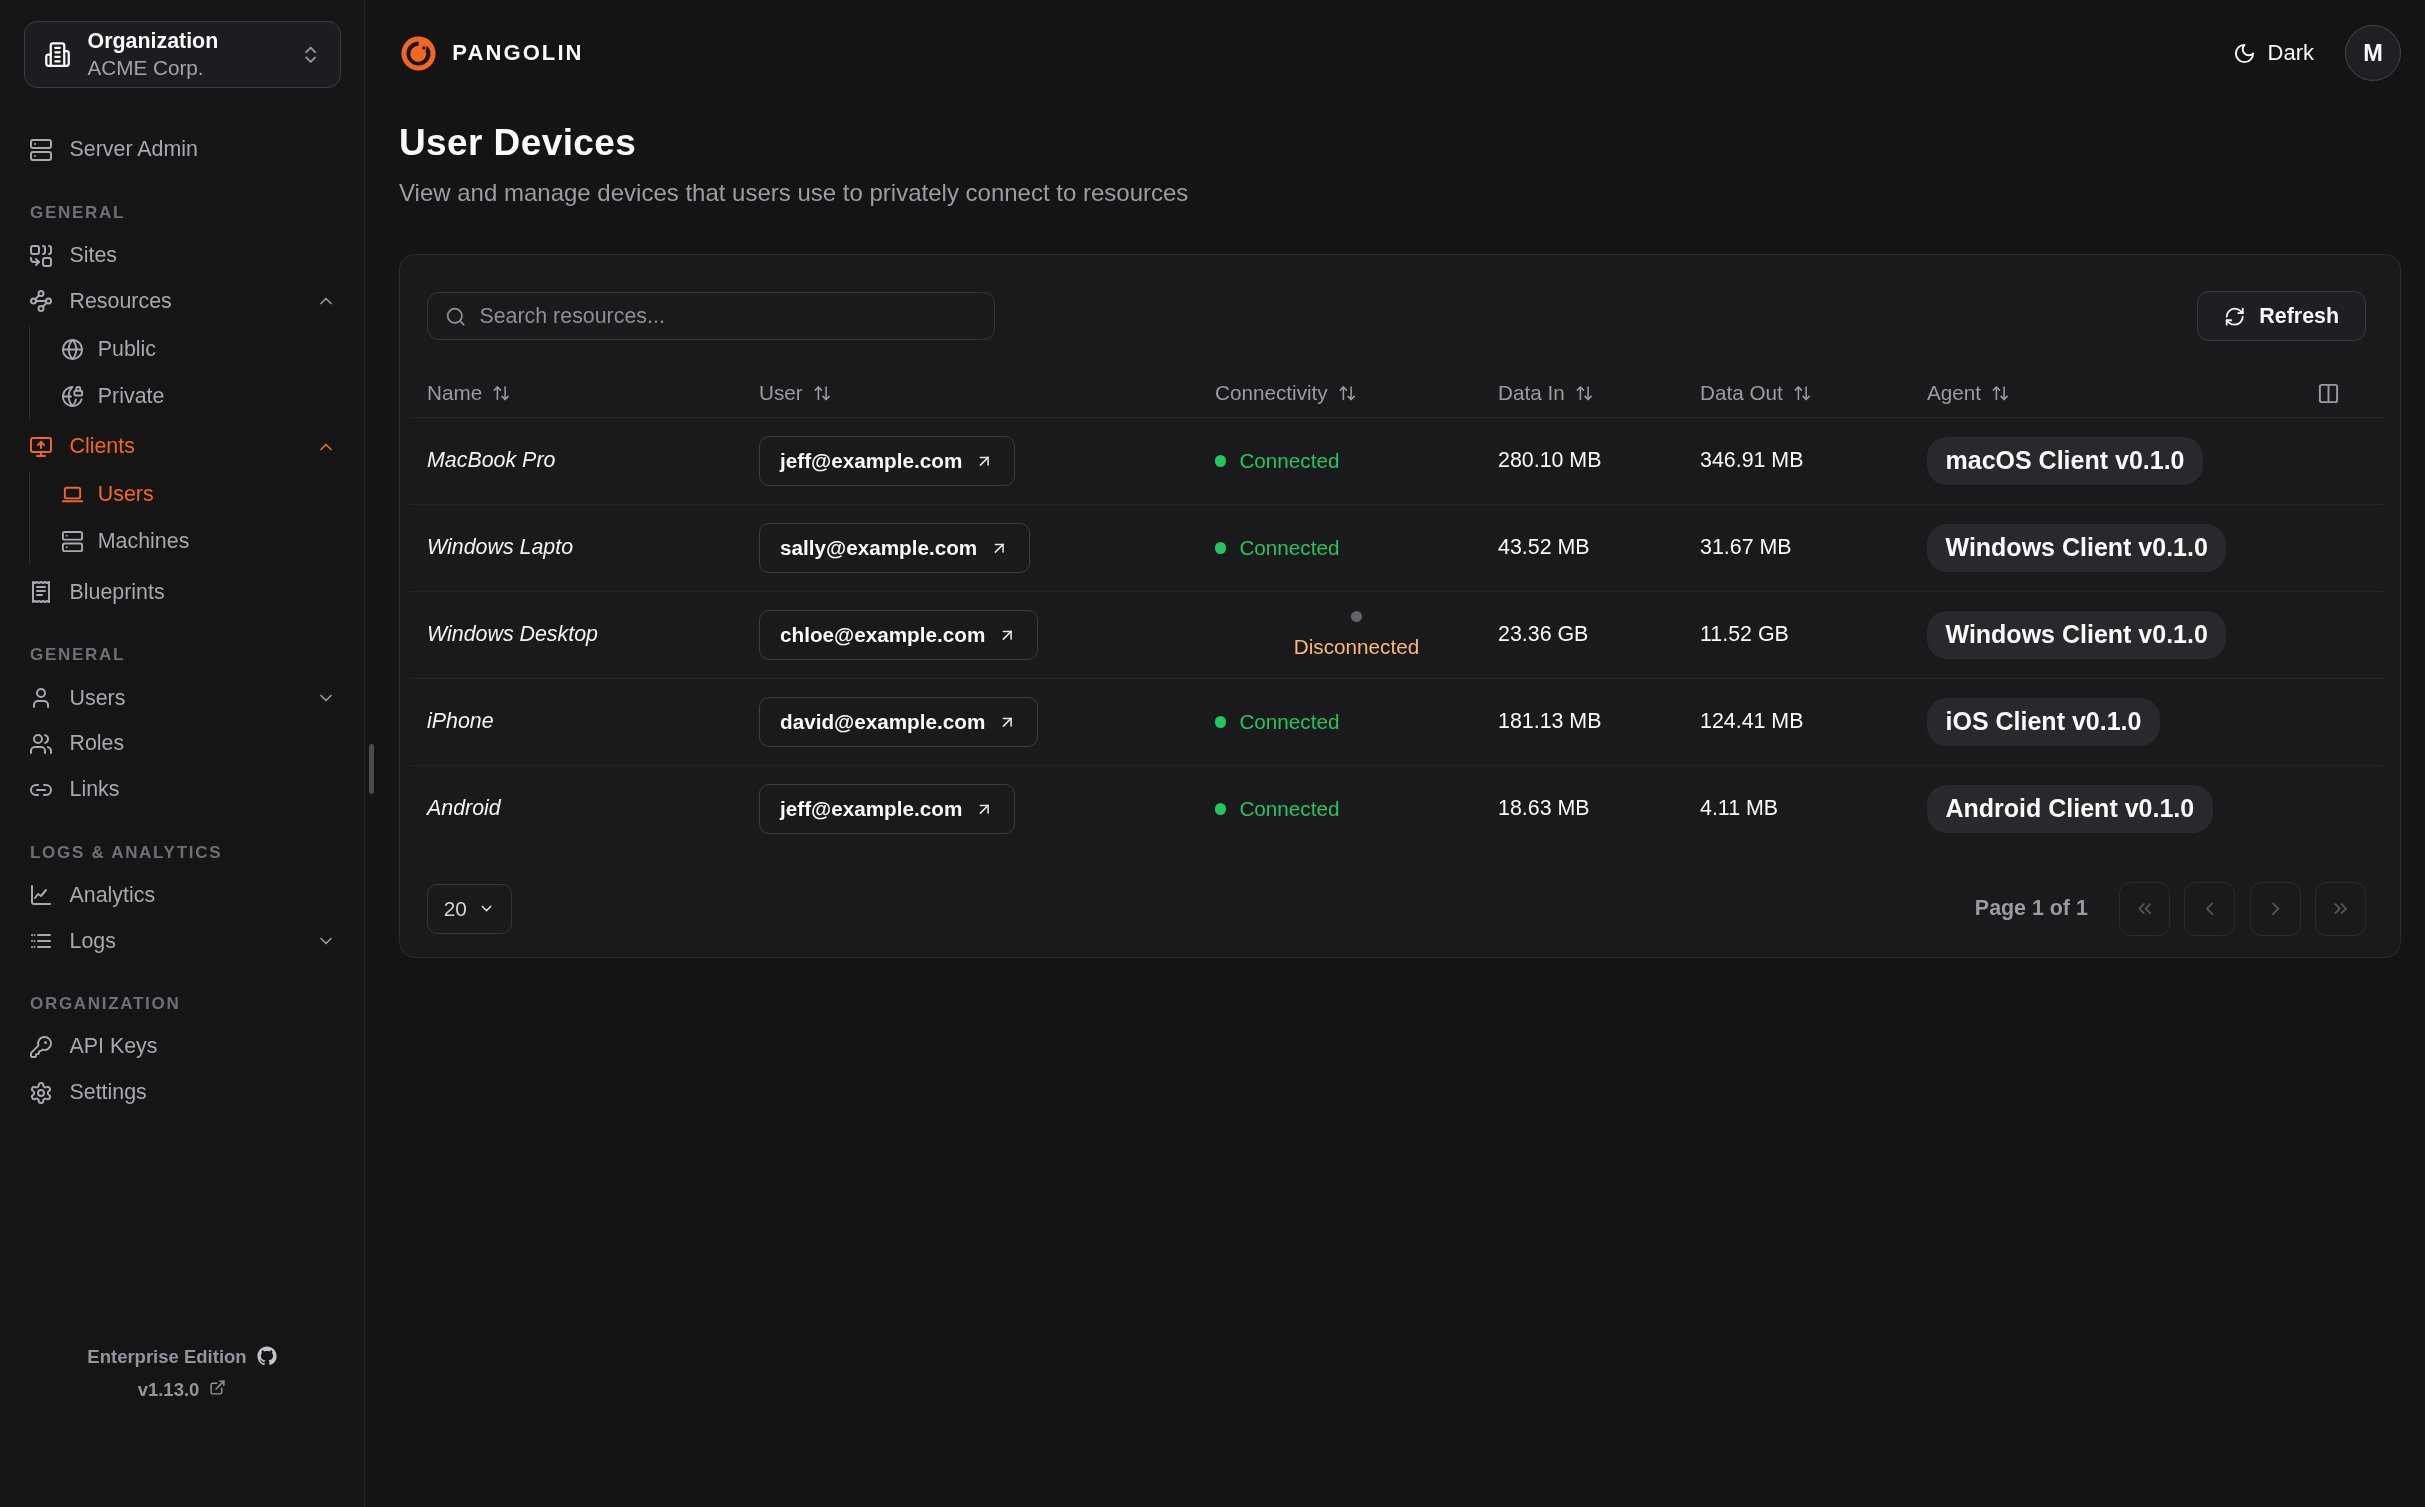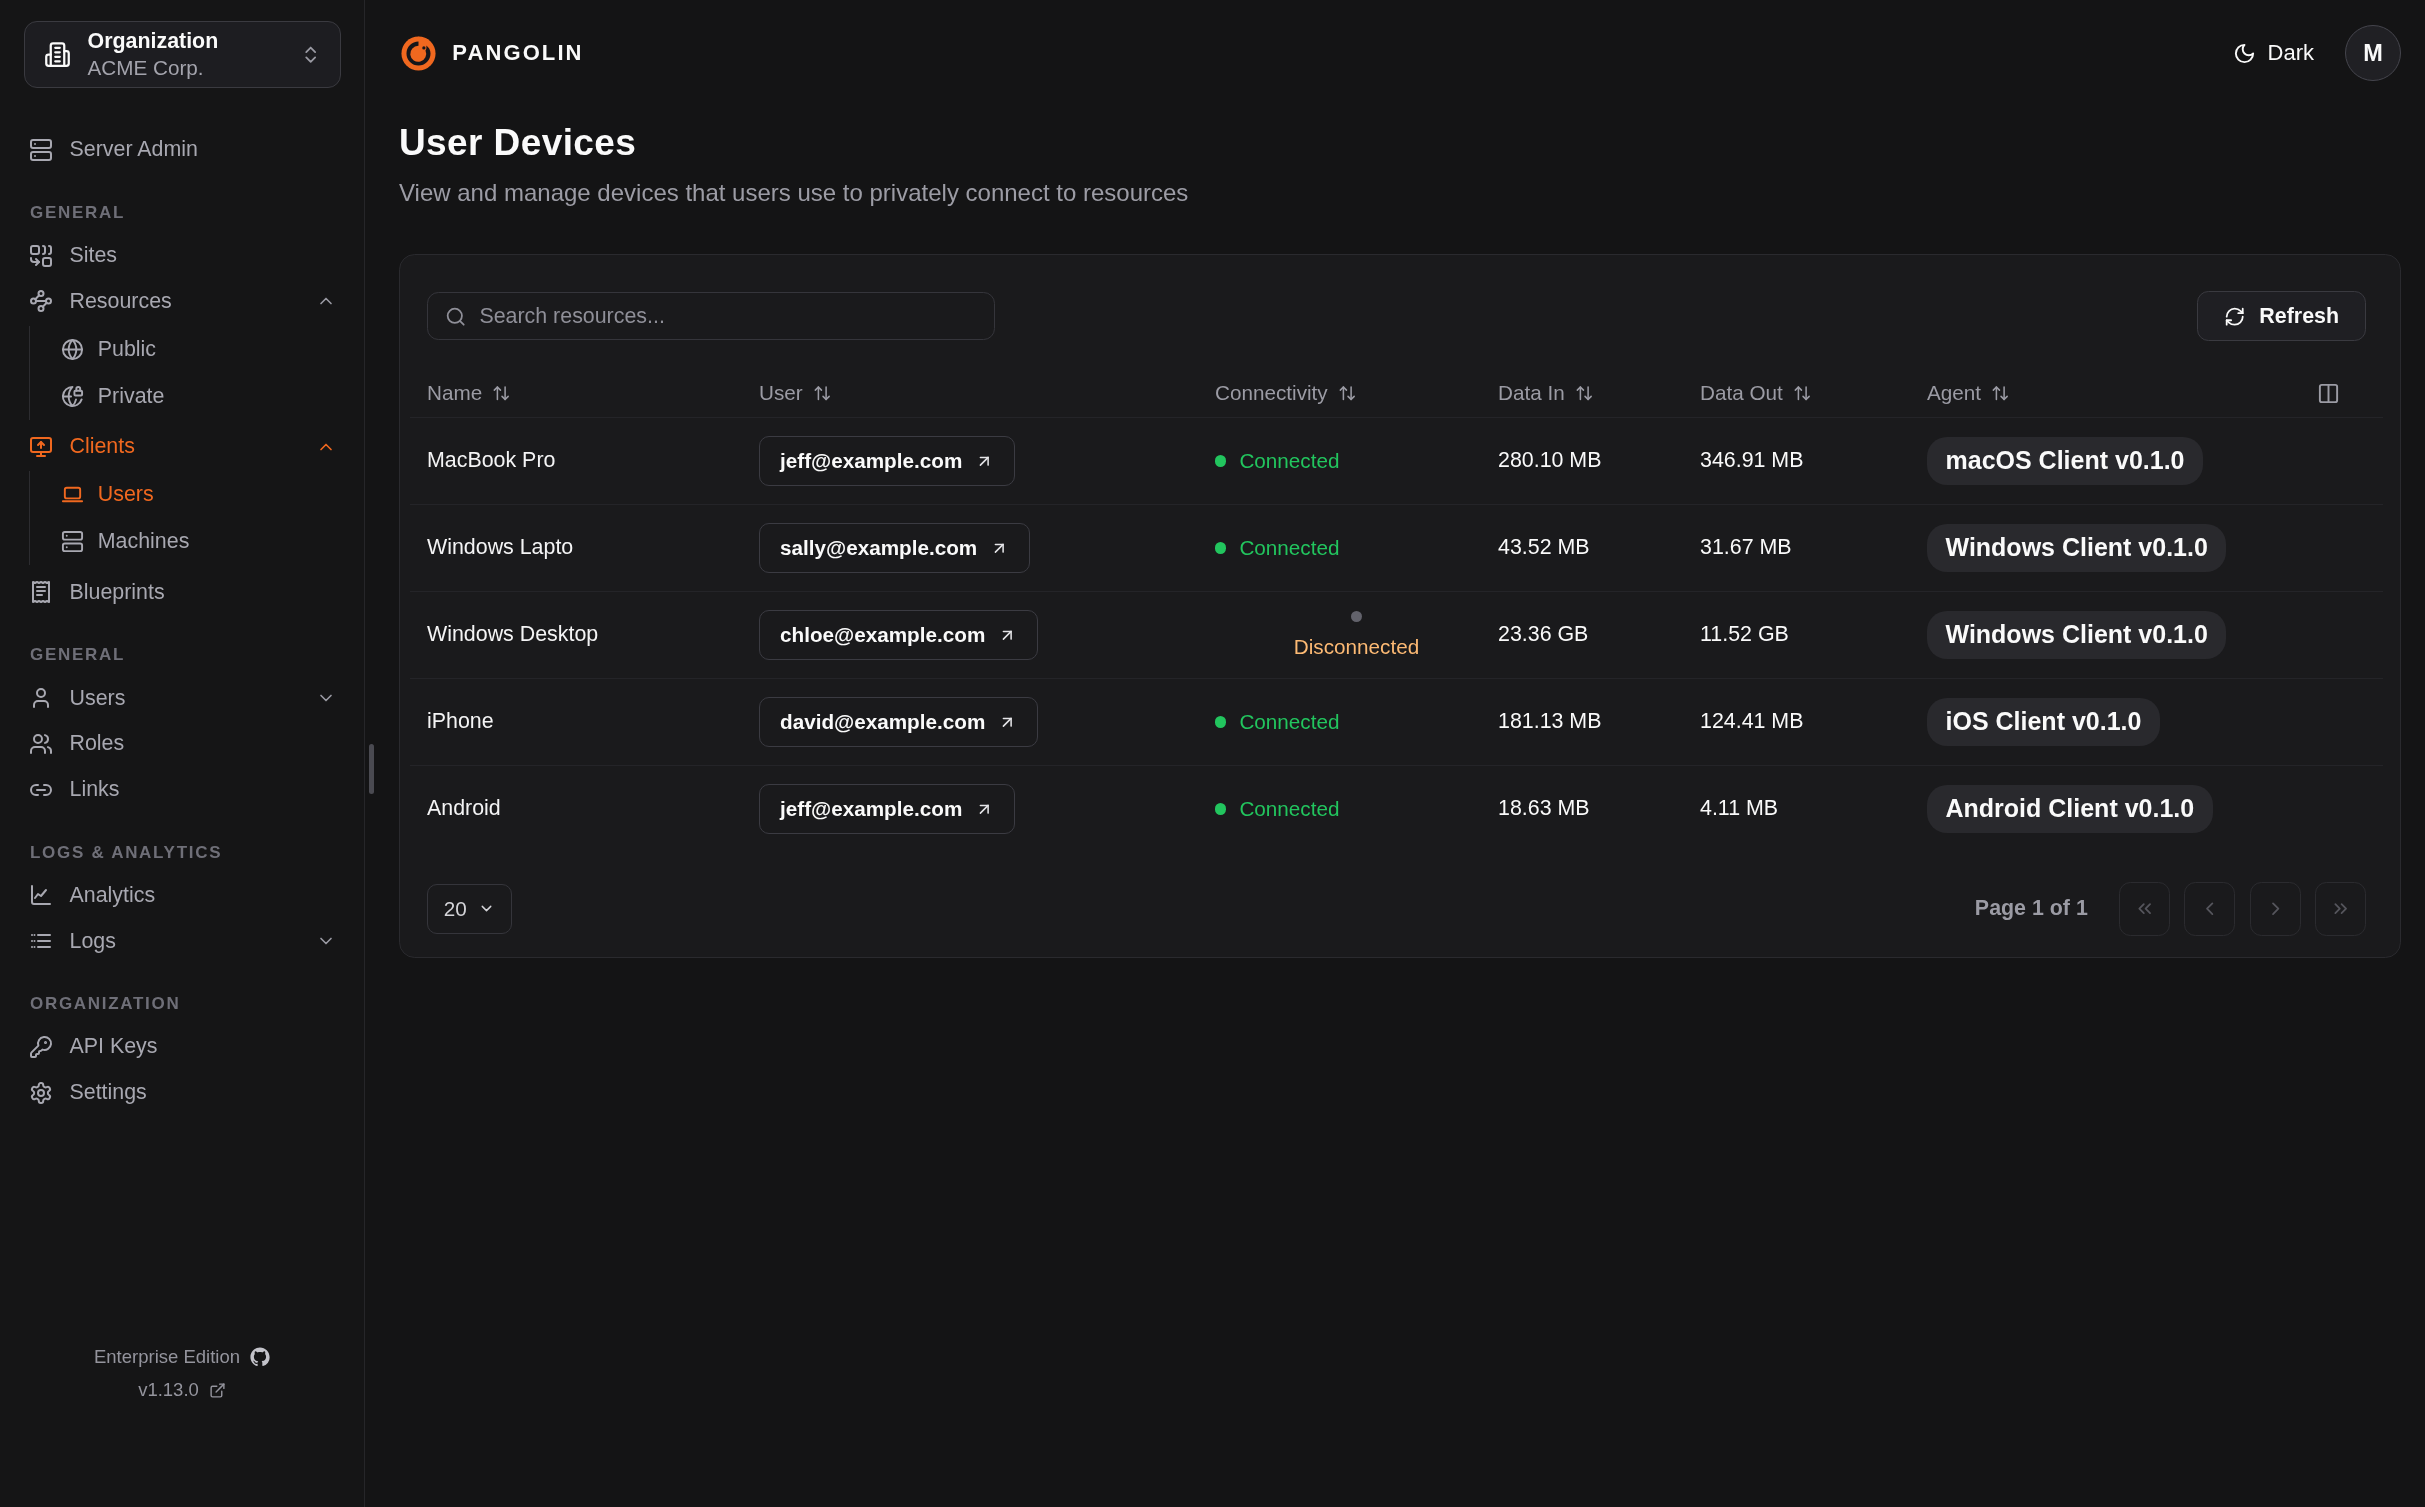--- a/index.html
+++ b/index.html
@@ -45,21 +45,21 @@
   }
   .subitem {
     height:47px; padding-left:31px; display:flex; align-items:center; gap:14.3px;
     color:#a8a8b1; font-size:21.4px; cursor:pointer; text-decoration:none;
   }
   .accent, .accent .chev { color:#f0681f !important; }
   .side-footer {
     margin-top:auto; padding-bottom:106px; text-align:center;
     color:#94949d; font-size:18.5px; display:flex; flex-direction:column; gap:11.4px;
   }
-  .foot-line { display:flex; align-items:center; justify-content:center; gap:10px; }
+  .foot-line { display:flex; justify-content:center; gap:10px;font-weight:bold; }
   .scroll-thumb {
     position:absolute; right:-10px; top:744px; width:5px; height:50px;
     background:#4a4a51; border-radius:2.9px; z-index:5;
   }
 
   
   main { flex:1; display:flex; flex-direction:column; padding:0 25px 0 34px; }
   .topbar { height:106px; display:flex; align-items:center; }
   .brand { display:flex; align-items:center; gap:14.3px; }
   .brand-name { font-weight:700; font-size:22px; letter-spacing:2.1px; }
@@ -102,21 +102,21 @@
     display:grid; padding:0 17px;
     grid-template-columns:332px 456px 283px 202px 227px 1fr;
     align-items:center;
   }
   .thead { height:47px; color:#9b9ba4; font-size:20.7px; }
   .th { display:flex; align-items:center; gap:10px; }
   .th .sort { color:#9b9ba4; }
   .th-agent { display:flex; align-items:center; justify-content:space-between; padding-right:26px; }
   .cols-icon { color:#9b9ba4; cursor:pointer; }
   .row { height:87px; border-top:0.7px solid #242428; font-size:21.4px; }
-  .cell-name { color:#f4f4f5; }
+  .cell-name { color:#f4f4f5;font-style:italic; }
   .user-pill {
     display:inline-flex; align-items:center; gap:13px; height:50px; padding:0 20px;
     border:0.7px solid #3b3b42; border-radius:10px; background:transparent;
     color:#fafafa; font:inherit; font-size:20.7px; font-weight:600; cursor:pointer;
   }
   .user-pill svg { color:#e4e4e7; }
   .conn { display:flex; align-items:center; gap:13px; color:#22c55e; font-size:20.7px; }
   .dot { width:11.4px; height:11.4px; border-radius:50%; background:#22c55e; }
   .conn.off { color:#fdba74;flex-direction:column; }
   .conn.off .dot { background:#62626b; }

